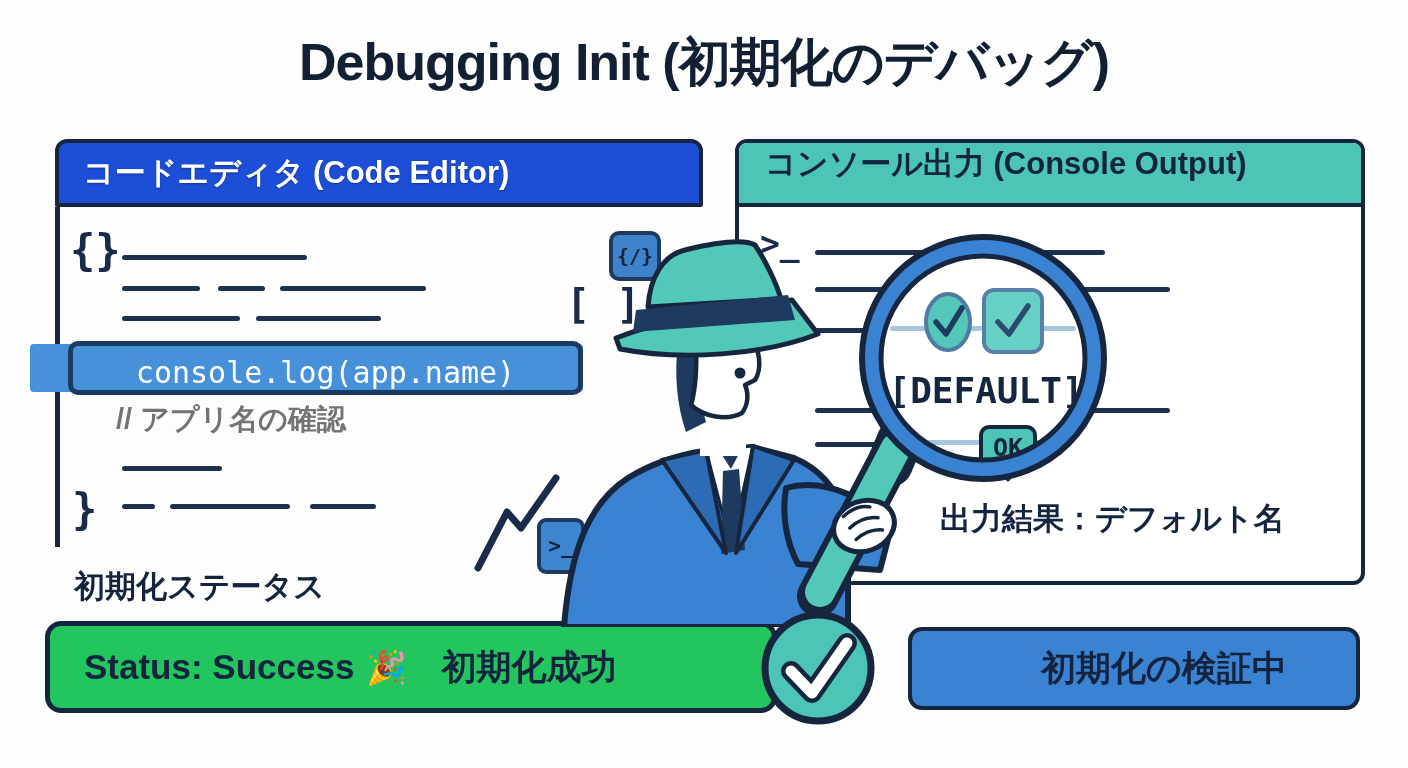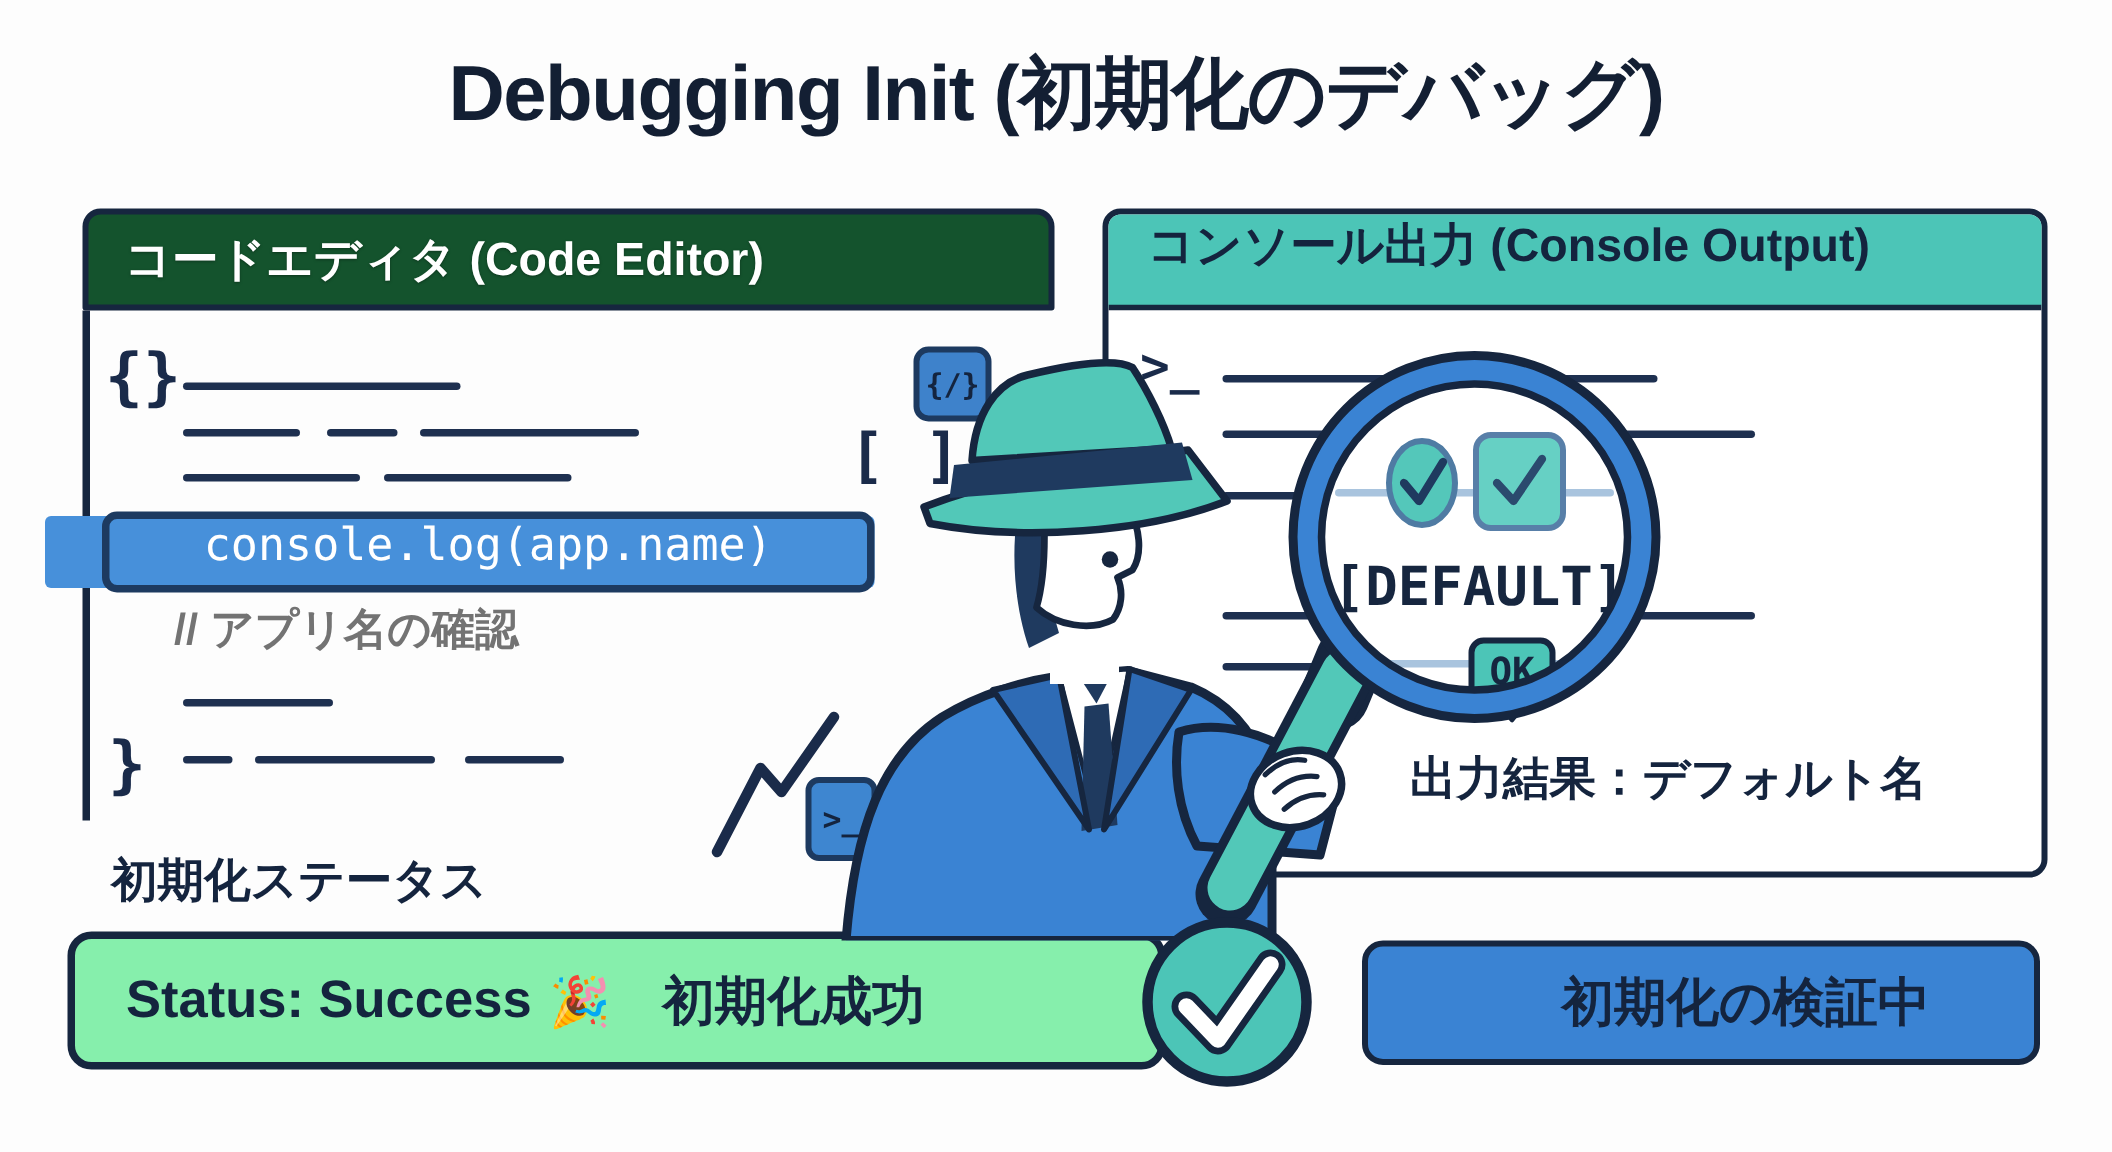--- a/index.html
+++ b/index.html
@@ -3,31 +3,31 @@
 <meta charset="utf-8">
 <style>
   html,body{margin:0;padding:0;background:#ffffff;}
   .stage{position:relative;width:1408px;height:768px;background:#fdfdfd;overflow:hidden;
          font-family:"Liberation Sans","DejaVu Sans",sans-serif;color:#1a2b4a;}
   .abs{position:absolute;}
   h1.title{position:absolute;top:28px;left:0;width:100%;margin:0;text-align:center;
            font-size:52px;font-weight:bold;letter-spacing:-1px;color:#131f33;}
   
   .panel-left-header{position:absolute;left:55px;top:139px;width:616px;height:60px;
-      background:#14532d;border:4px solid #16263f;border-radius:12px 12px 2px 2px;
+      background:#1d4ed8;border:4px solid #16263f;border-radius:12px 12px 2px 2px;
       display:flex;align-items:center;padding-left:24px;}
   .panel-left-header span{font-size:31px;font-weight:bold;color:#ffffff;text-shadow:0 1px 2px rgba(0,0,0,.35);}
   .panel-left-body{position:absolute;left:55px;top:207px;width:619px;height:340px;
       border-left:5px solid #16263f;background:transparent;}
   .brace{position:absolute;font-family:"DejaVu Sans Mono","Liberation Mono",monospace;
       font-weight:bold;font-size:42px;color:#1a2b4a;line-height:1;}
   .ln{position:absolute;height:5px;background:#1e3050;border-radius:3px;}
   .hl-band{position:absolute;left:30px;top:344px;width:553px;height:48px;background:#4790da;border-radius:4px;}
   .hl-box{position:absolute;left:68px;top:341px;width:505px;height:44px;background:#4790da;
-      border:5px solid #1d3a60;border-radius:10px;display:flex;align-items:flex-start;justify-content:center;}
+      border:5px solid #1d3a60;border-radius:10px;display:flex;align-items:flex-end;justify-content:center;}
   .hl-box span{font-family:"DejaVu Sans Mono","Liberation Mono",monospace;font-size:30px;color:#ffffff;}
   .code-comment{position:absolute;left:116px;top:400px;font-size:29px;font-weight:bold;color:#737373;}
   
   .code-badge{position:absolute;left:609px;top:231px;width:44px;height:42px;background:#3e82cb;
       border:4px solid #1d3a60;border-radius:10px;display:flex;align-items:center;justify-content:center;}
   .code-badge span{font-family:"DejaVu Sans Mono","Liberation Mono",monospace;font-size:20px;font-weight:bold;color:#14243e;}
   .brackets{position:absolute;left:566px;top:281px;font-family:"DejaVu Sans Mono","Liberation Mono",monospace;
       font-size:40px;font-weight:bold;color:#1a2b4a;letter-spacing:1px;}
   .term-badge{position:absolute;left:537px;top:518px;width:40px;height:48px;background:#3e86d0;
       border:4px solid #1d3a60;border-radius:9px;display:flex;align-items:center;justify-content:center;}
@@ -36,21 +36,21 @@
   .panel-right{position:absolute;left:735px;top:139px;width:622px;height:438px;
       border:4px solid #16263f;border-radius:12px;background:#ffffff;}
   .panel-right-header{height:60px;background:#4cc5b7;border-bottom:4px solid #16263f;
       border-radius:8px 8px 0 0;display:flex;align-items:flex-start;padding-left:26px;}
   .panel-right-header span{font-size:31px;font-weight:bold;color:#14243e;}
   .prompt{position:absolute;left:760px;top:224px;font-family:"DejaVu Sans Mono","Liberation Mono",monospace;
       font-size:33px;font-weight:bold;color:#1a2b4a;}
   .result-text{position:absolute;left:940px;top:498px;font-size:31px;font-weight:bold;color:#14243e;}
   
   .status-label{position:absolute;left:74px;top:566px;font-size:31px;font-weight:bold;color:#14243e;text-align:right;}
-  .status-bar{position:absolute;left:45px;top:621px;width:688px;height:82px;background:#86efac;
+  .status-bar{position:absolute;left:45px;top:621px;width:688px;height:82px;background:#22c55e;
       border:5px solid #16263f;border-radius:16px;display:flex;align-items:center;padding-left:34px;}
   .status-bar .en{font-size:35px;font-weight:bold;color:#14243e;}
   .status-bar .emoji{font-size:33px;margin-left:12px;}
   .status-bar .jp{font-size:35px;font-weight:bold;color:#14243e;margin-left:34px;}
   .cta{position:absolute;left:908px;top:627px;width:444px;height:75px;background:#3a83d3;
       border:4px solid #16263f;border-radius:14px;display:flex;align-items:center;justify-content:center;cursor:pointer;}
   .cta span{font-size:35px;font-weight:bold;color:#14243e;padding-left:60px;}
   svg{display:block;}
   .overlay{pointer-events:none;}
 </style>

